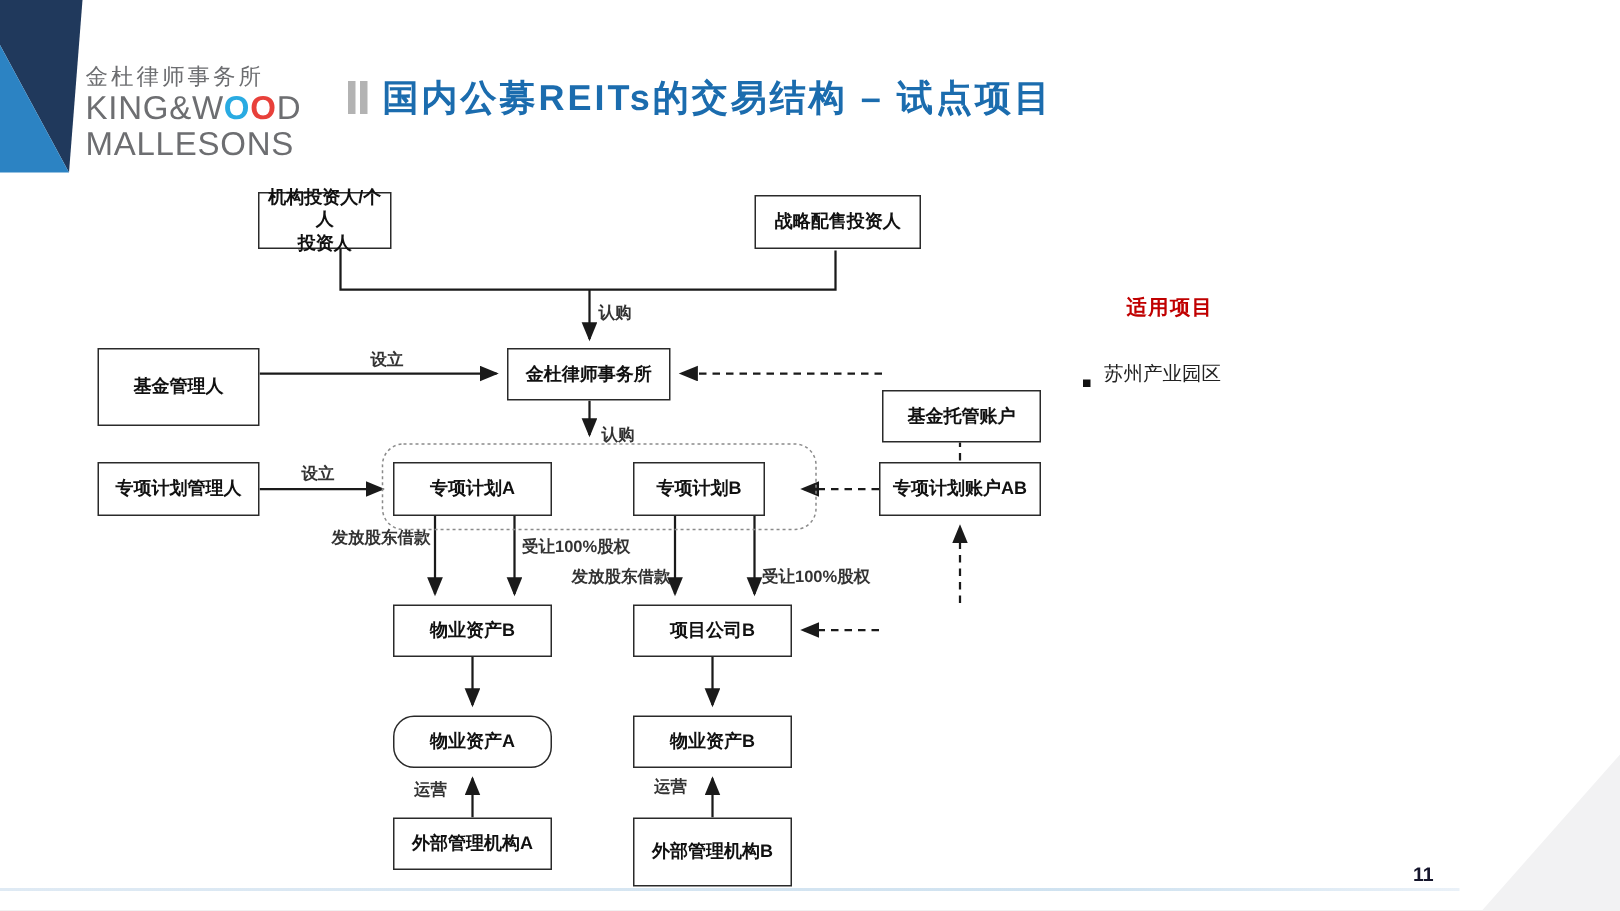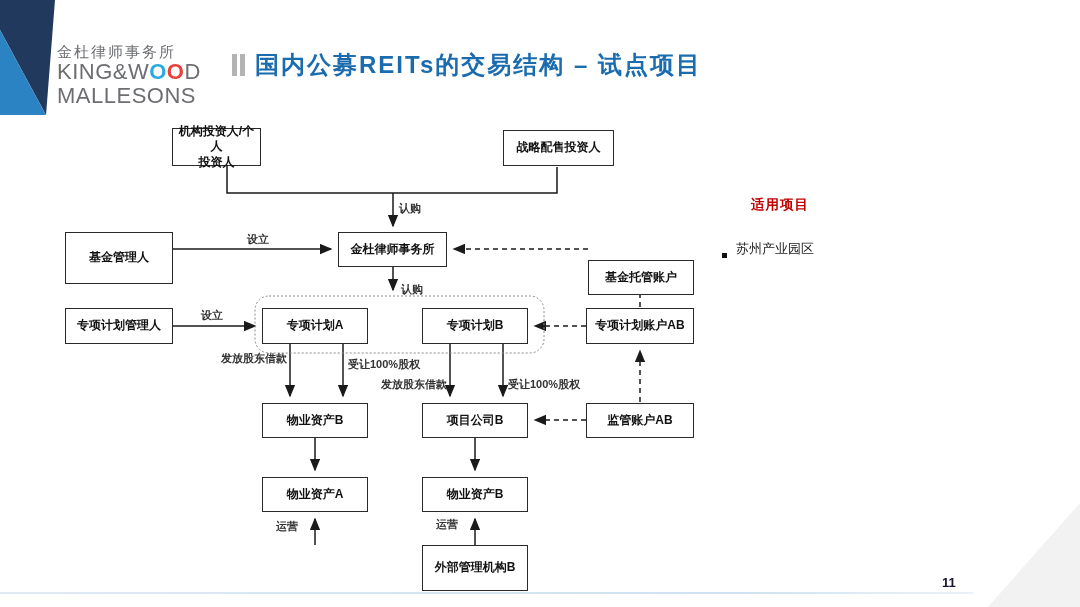--- a/index.html
+++ b/index.html
@@ -113,27 +113,27 @@
   </svg>
 
   <div class="node" style="left:172px;top:128px;width:89px;height:38px;">机构投资人/个人
 投资人</div>
   <div class="node" style="left:503px;top:130px;width:111px;height:36px;">战略配售投资人</div>
   <div class="node" style="left:65px;top:232px;width:108px;height:52px;">基金管理人</div>
   <div class="node" style="left:338px;top:232px;width:109px;height:35px;">金杜律师事务所</div>
   <div class="node" style="left:588px;top:232px;width:106px;height:35px;margin-top:28px;">基金托管账户</div>
   <div class="node" style="left:65px;top:308px;width:108px;height:36px;">专项计划管理人</div>
   <div class="node" style="left:262px;top:308px;width:106px;height:36px;">专项计划A</div>
-  <div class="node" style="left:422px;top:308px;width:106px;height:36px;">专项计划B</div>
+  <div class="node" style="left:422px;top:308px;width:88px;height:36px;">专项计划B</div>
   <div class="node" style="left:586px;top:308px;width:108px;height:36px;">专项计划账户AB</div>
   <div class="node" style="left:262px;top:403px;width:106px;height:35px;">物业资产B</div>
   <div class="node" style="left:422px;top:403px;width:106px;height:35px;">项目公司B</div>
-  <div class="node" style="left:586px;top:403px;width:108px;height:35px;">监管账户AB</div>
-  <div class="node" style="left:262px;top:477px;width:106px;height:35px;">物业资产A</div>
+  <div class="node" style="left:262px;top:477px;width:106px;height:35px;border-radius:14px;">物业资产A</div>
   <div class="node" style="left:422px;top:477px;width:106px;height:35px;">物业资产B</div>
+  <div class="node" style="left:262px;top:545px;width:106px;height:35px;">外部管理机构A</div>
   <div class="node" style="left:422px;top:545px;width:106px;height:46px;">外部管理机构B</div>
 
   <div class="edge-label" style="left:399px;top:201px;">认购</div>
   <div class="edge-label" style="left:247px;top:232px;">设立</div>
   <div class="edge-label" style="left:401px;top:282px;">认购</div>
   <div class="edge-label" style="left:201px;top:308px;">设立</div>
   <div class="edge-label" style="left:221px;top:351px;">发放股东借款</div>
   <div class="edge-label" style="left:348px;top:357px;">受让100%股权</div>
   <div class="edge-label" style="left:381px;top:377px;">发放股东借款</div>
   <div class="edge-label" style="left:508px;top:377px;">受让100%股权</div>

